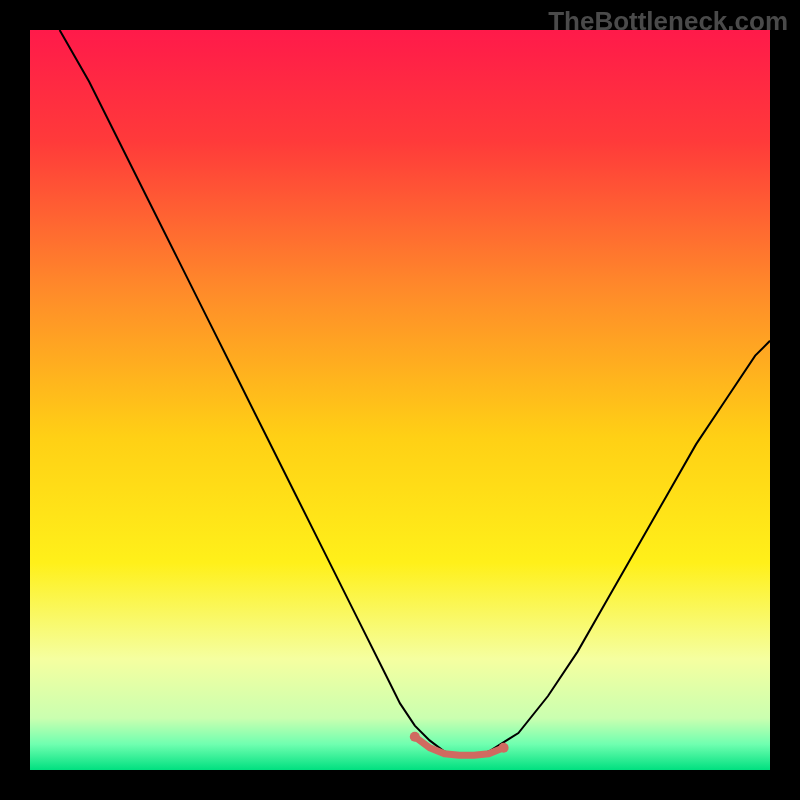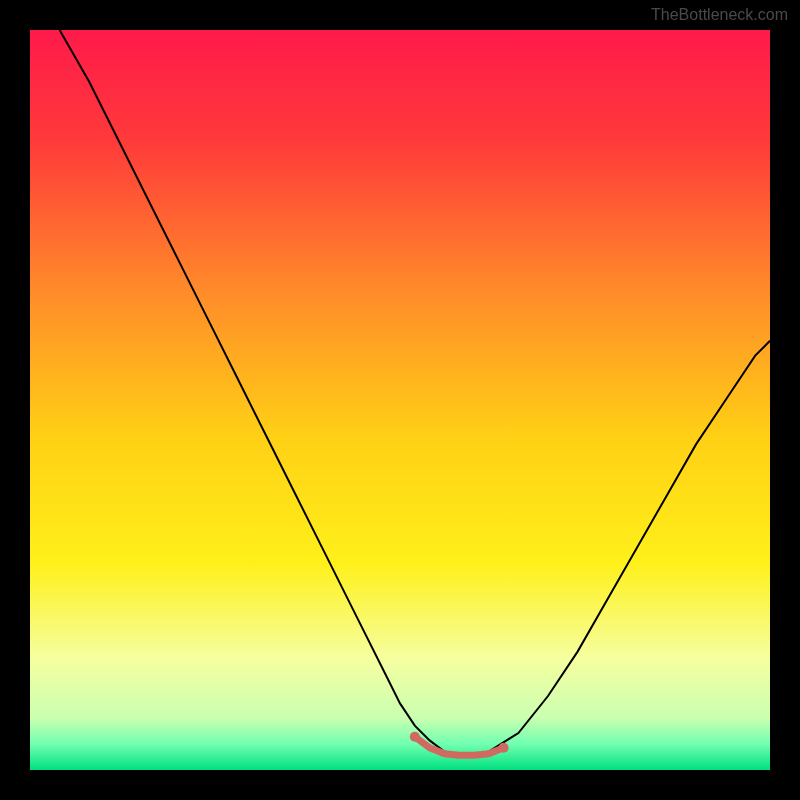--- a/index.html
+++ b/index.html
@@ -9,22 +9,22 @@
     height: 800px;
     background: #000;
     position: relative;
     font-family: Arial, sans-serif;
   }
   .watermark {
     position: absolute;
     top: 6px;
     right: 12px;
     color: #4a4a4a;
-    font-size: 16px;
-    font-weight: 400;
+    font-size: 26px;
+    font-weight: 700;
     z-index: 10;
   }
   .chart-frame {
     position: absolute;
     top: 30px;
     left: 30px;
     width: 740px;
     height: 740px;
     background: #000;
   }

